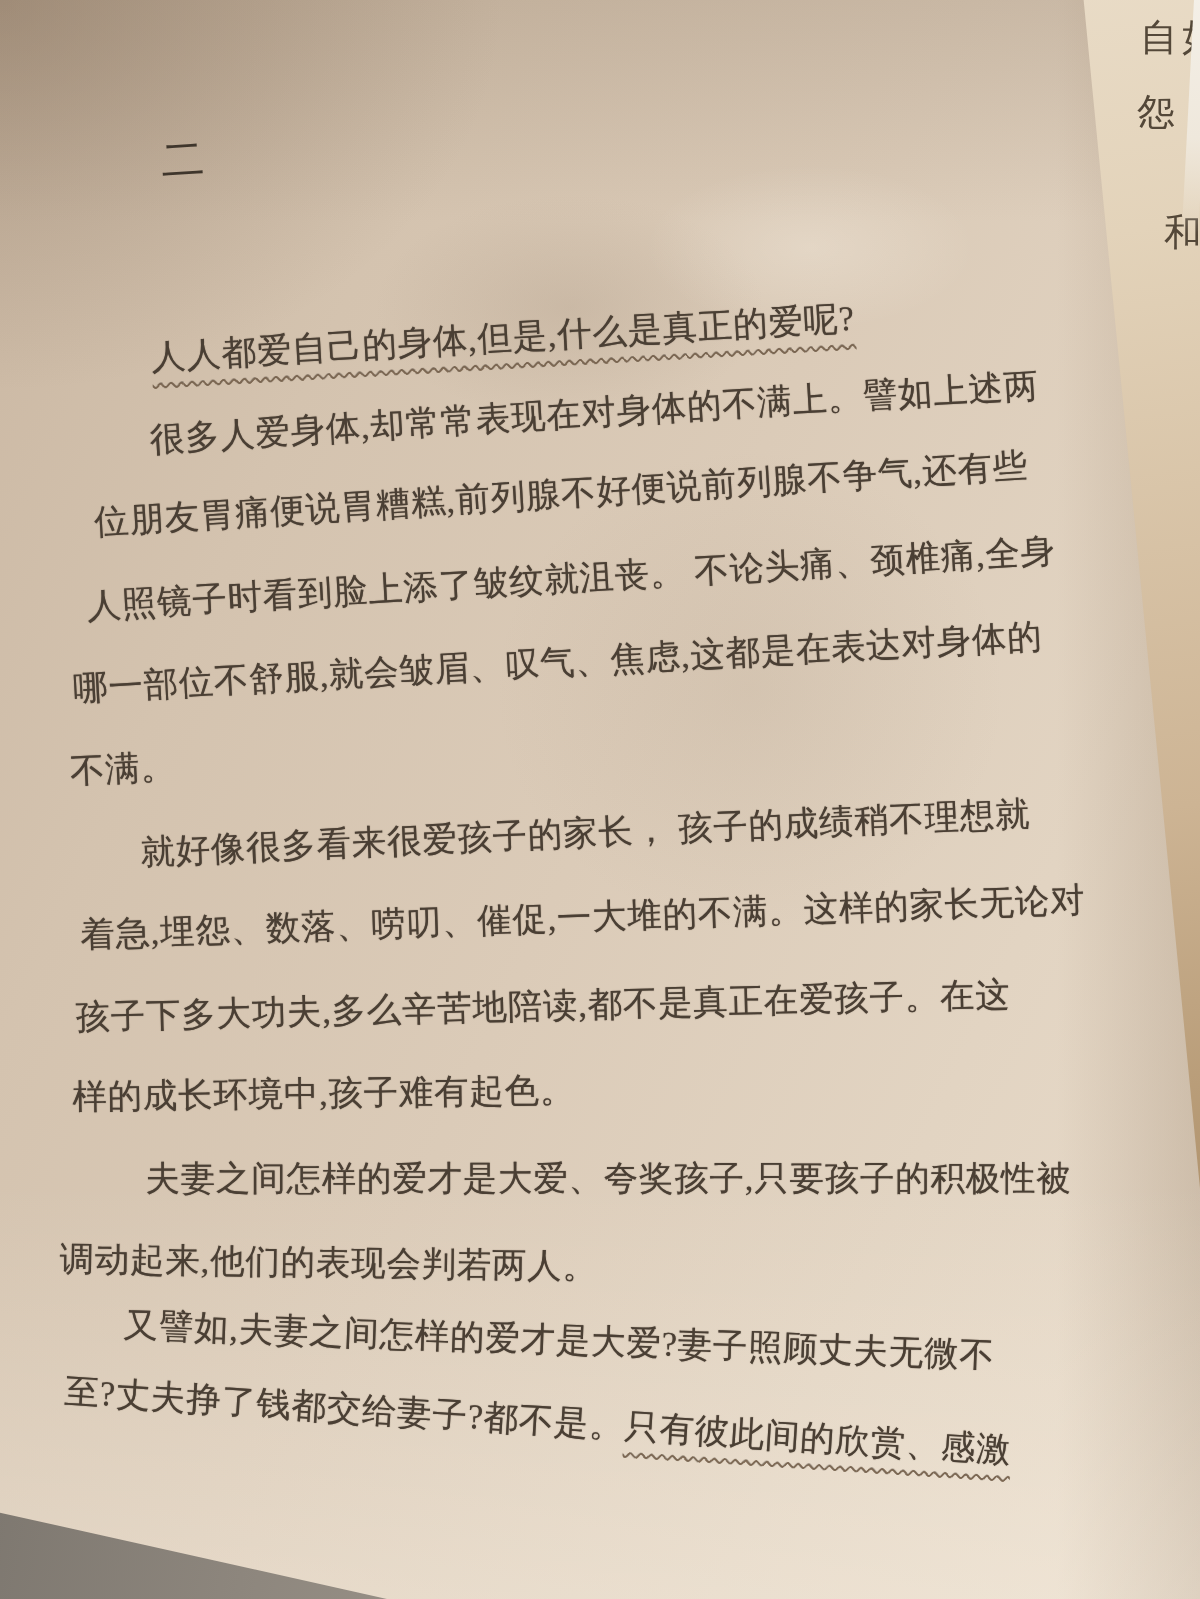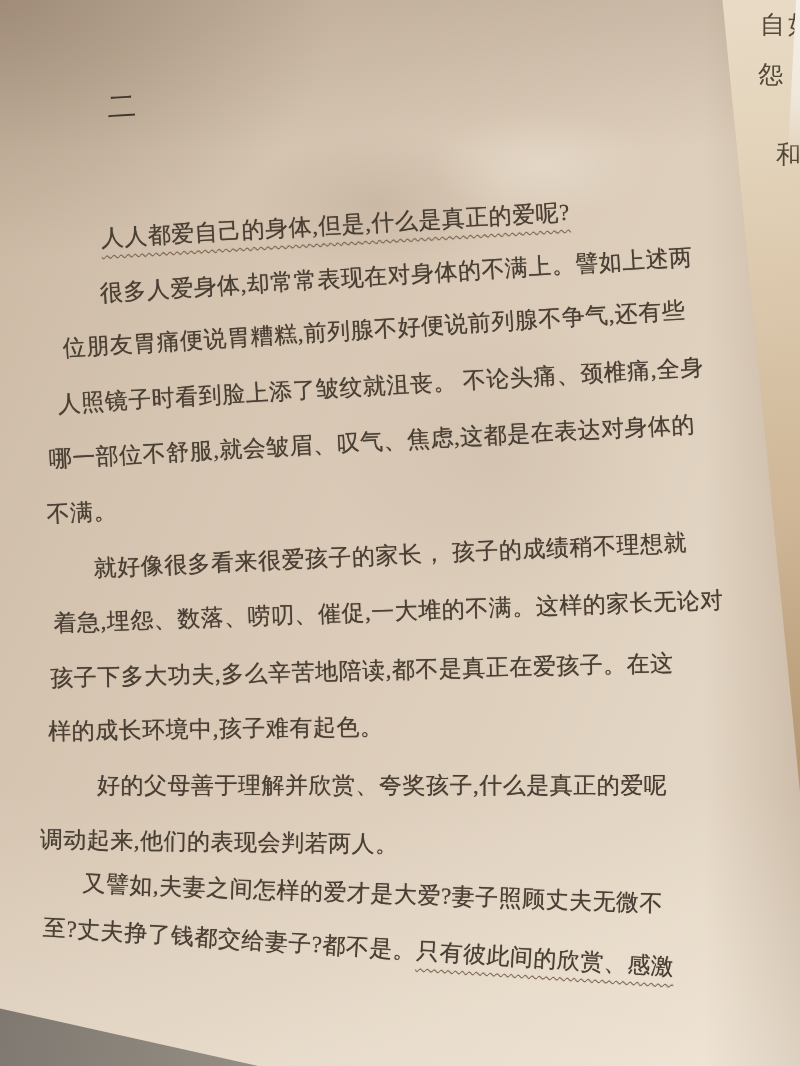--- a/index.html
+++ b/index.html
@@ -88,21 +88,21 @@
   <div class="line" style="left: 100px; top: 224px; transform: rotate(-3.2deg);"><span class="wavy">人人都爱自己的身体,但是,什么是真正的爱呢?</span></div>
       <div class="line" style="left: 99px; top: 279px; transform: rotate(-3.5deg);"><span>很多人爱身体,却常常表现在对身体的不满上。譬如上述两</span></div>
       <div class="line" style="left: 62px; top: 334px; transform: rotate(-3.5deg);"><span>位朋友胃痛便说胃糟糕,前列腺不好便说前列腺不争气,还有些</span></div>
       <div class="line" style="left: 57px; top: 390px; transform: rotate(-3.3deg);"><span>人照镜子时看到脸上添了皱纹就沮丧。 不论头痛、颈椎痛,全身</span></div>
       <div class="line" style="left: 48px; top: 445px; transform: rotate(-3.1deg);"><span>哪一部位不舒服,就会皱眉、叹气、焦虑,这都是在表达对身体的</span></div>
       <div class="line" style="left: 46px; top: 500px; transform: rotate(-2.9deg);"><span>不满。</span></div>
       <div class="line" style="left: 93px; top: 554px; transform: rotate(-2.5deg);"><span>就好像很多看来很爱孩子的家长， 孩子的成绩稍不理想就</span></div>
       <div class="line" style="left: 53px; top: 609px; transform: rotate(-2deg);"><span>着急,埋怨、数落、唠叨、催促,一大堆的不满。这样的家长无论对</span></div>
       <div class="line" style="left: 50px; top: 664px; transform: rotate(-1.4deg);"><span>孩子下多大功夫,多么辛苦地陪读,都不是真正在爱孩子。在这</span></div>
       <div class="line" style="left: 48px; top: 717px; transform: rotate(-0.8deg);"><span>样的成长环境中,孩子难有起色。</span></div>
-      <div class="line" style="left: 97px; top: 771px; transform: rotate(0deg);"><span>好的父母善于理解并欣赏、夸奖孩子,什么是真正的爱呢</span></div>
+      <div class="line" style="left: 97px; top: 771px; transform: rotate(0deg);"><span>夫妻之间怎样的爱才是大爱、夸奖孩子,只要孩子的积极性被</span></div>
       <div class="line" style="left: 40px; top: 825px; transform: rotate(0.8deg);"><span>调动起来,他们的表现会判若两人。</span></div>
       <div class="line" style="left: 83px; top: 869px; transform: rotate(2deg);"><span>又譬如,夫妻之间怎样的爱才是大爱?妻子照顾丈夫无微不</span></div>
       <div class="line" style="left: 44px; top: 913px; transform: rotate(3.6deg);"><span>至?丈夫挣了钱都交给妻子?都不是。</span><span class="wavy">只有彼此间的欣赏、感激</span></div>
     </div>
 </div>
 
 <div id="fragments">
     <div class="fragment" style="left: 760px; top: 8px;">自如</div>
     <div class="fragment" style="left: 758px; top: 58px;">怨</div>
     <div class="fragment" style="left: 776px; top: 138px;">和</div>

